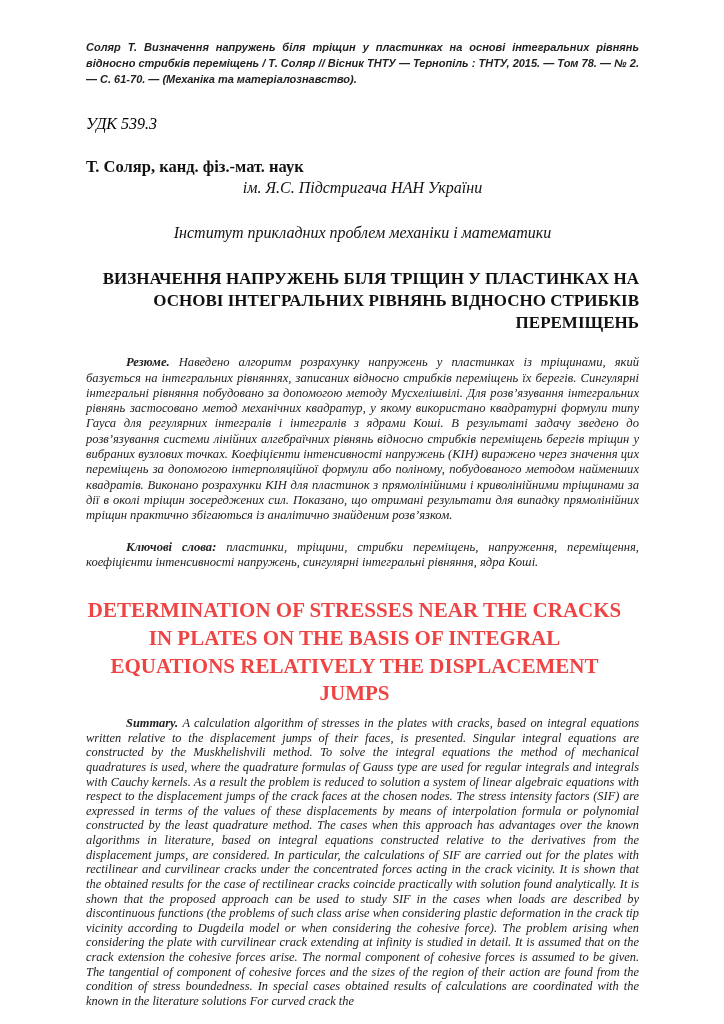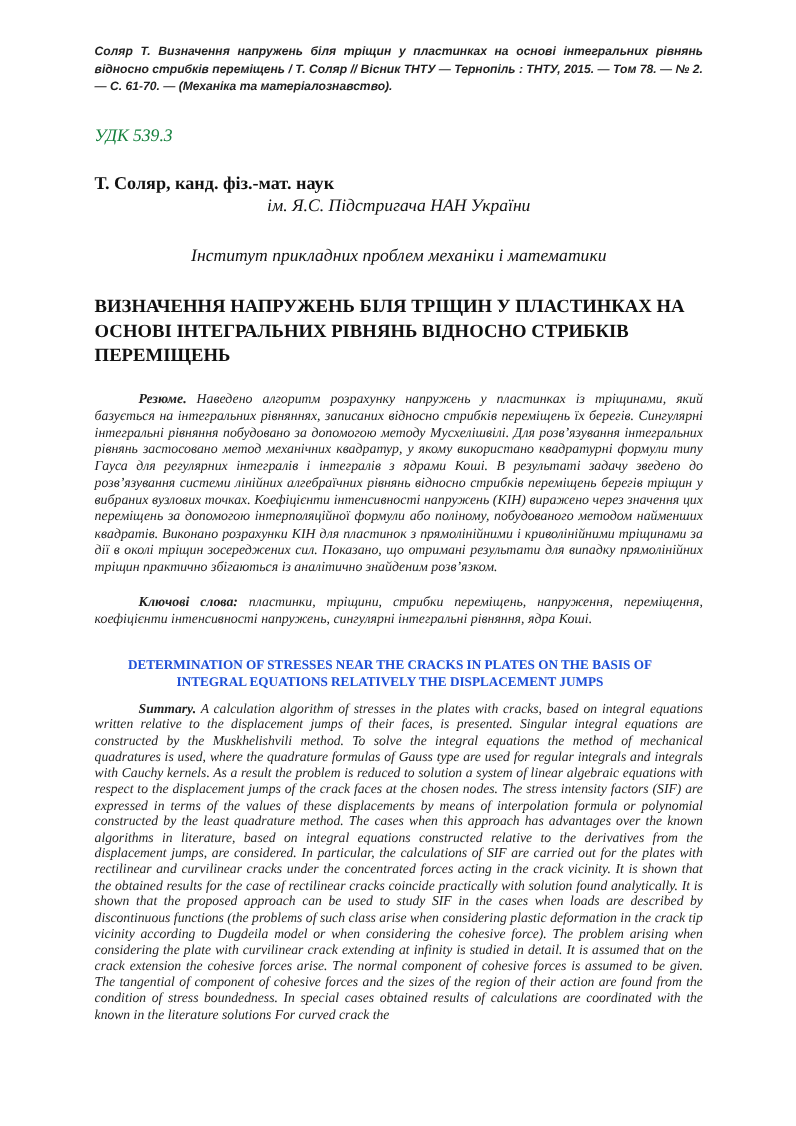--- a/index.html
+++ b/index.html
@@ -26,21 +26,21 @@
     line-height: 1.45;
     font-weight: bold;
     font-style: italic;
     text-align: justify;
     color: #222;
   }
   .udk {
     margin: 27px 0 0 0;
     font-style: italic;
     font-size: 16px;
-    color: #15803d;
+    color: #000000;
   }
   .author-uk {
     margin: 24px 0 0 0;
     text-align: left;
     font-weight: bold;
     font-size: 16.5px;
     color: #111;
   }
   .affiliation {
     margin: 0;
@@ -48,21 +48,21 @@
     font-style: italic;
     font-size: 16px;
     line-height: 1.35;
     color: #111;
   }
   .affiliation.first {
     margin-top: 24px;
   }
   .title-main {
     margin: 24px 0 0 0;
-    text-align: left;
+    text-align: right;
     font-weight: bold;
     font-size: 17px;
     line-height: 1.3;
     color: #111;
   }
   .abstract {
     margin: 21px 0 0 0;
     font-style: italic;
     font-size: 12.6px;
     line-height: 1.215;
@@ -80,23 +80,23 @@
     margin: 22px 0 0 0;
     text-align: center;
     font-weight: bold;
     font-size: 16.5px;
     color: #111;
   }
   .title-en {
     margin: 27px 16px 0 0;
     text-align: center;
     font-weight: bold;
-    font-size: 12px;
+    font-size: 21px;
     line-height: 1.32;
-    color: #1d4ed8;
+    color: #ef4444;
   }
   .summary {
     margin-top: 8px;
     font-size: 12.4px;
     line-height: 1.18;
   }
 </style>
 </head>
 <body>
 

